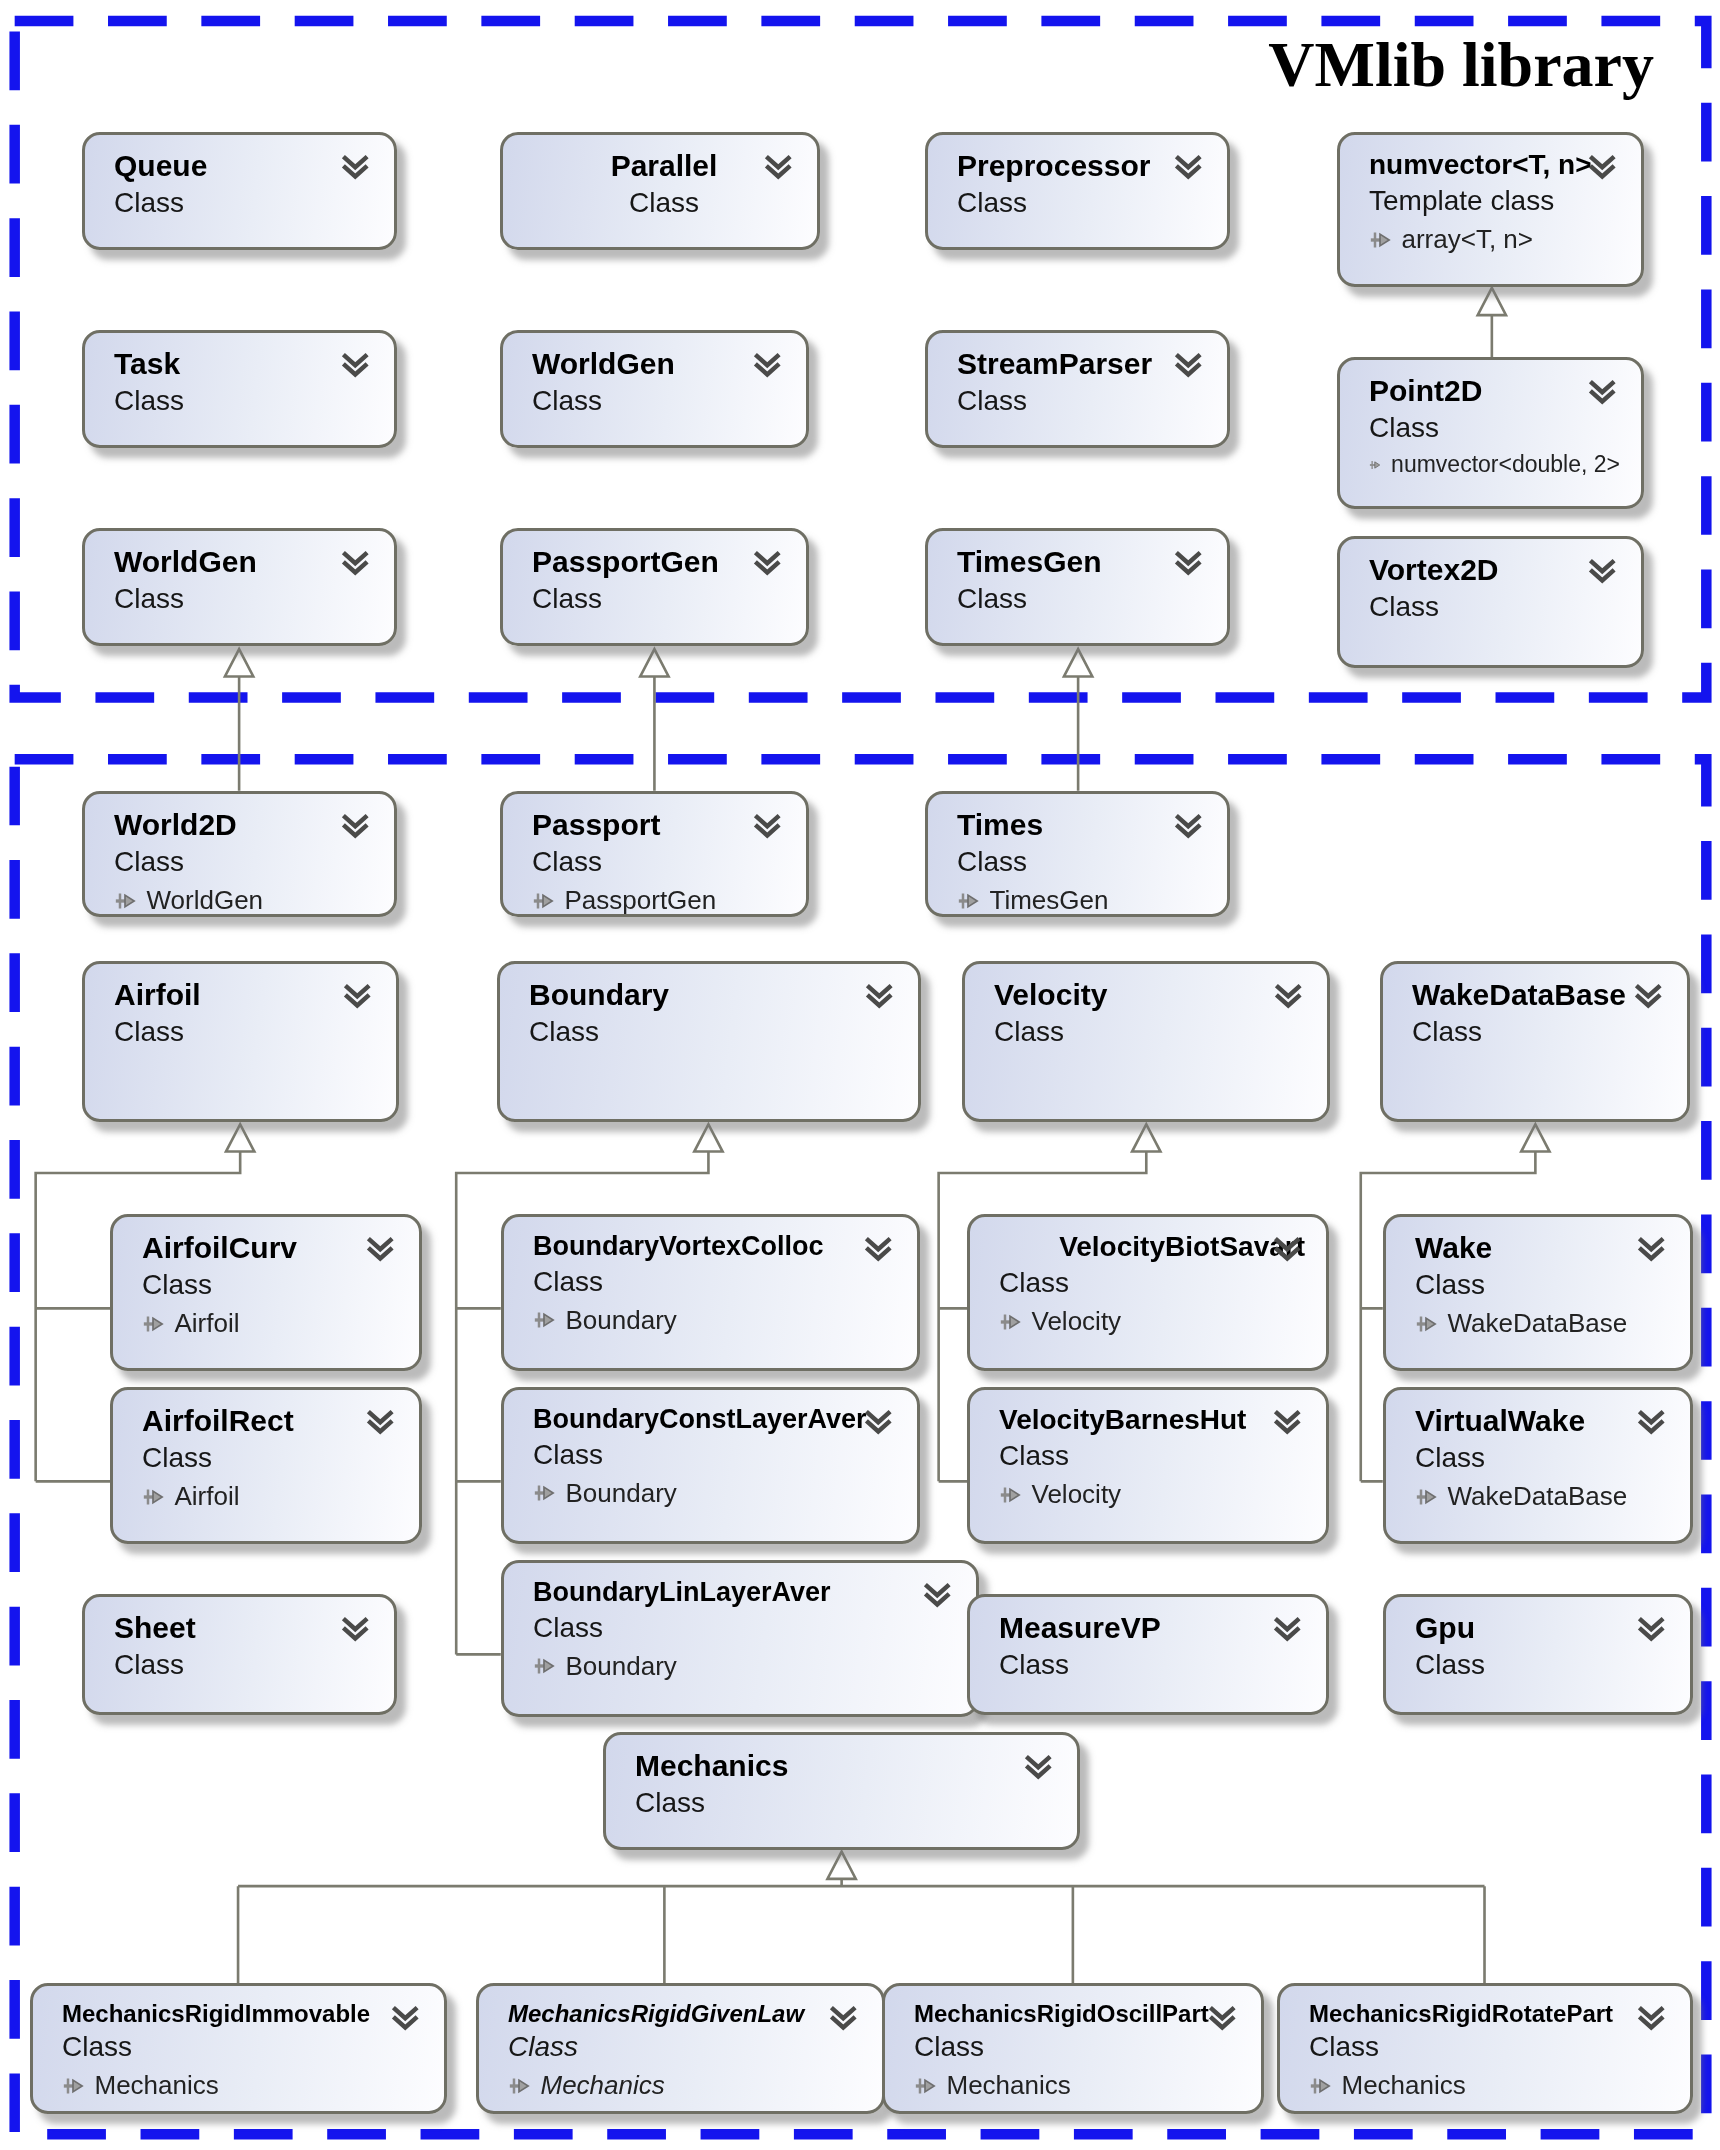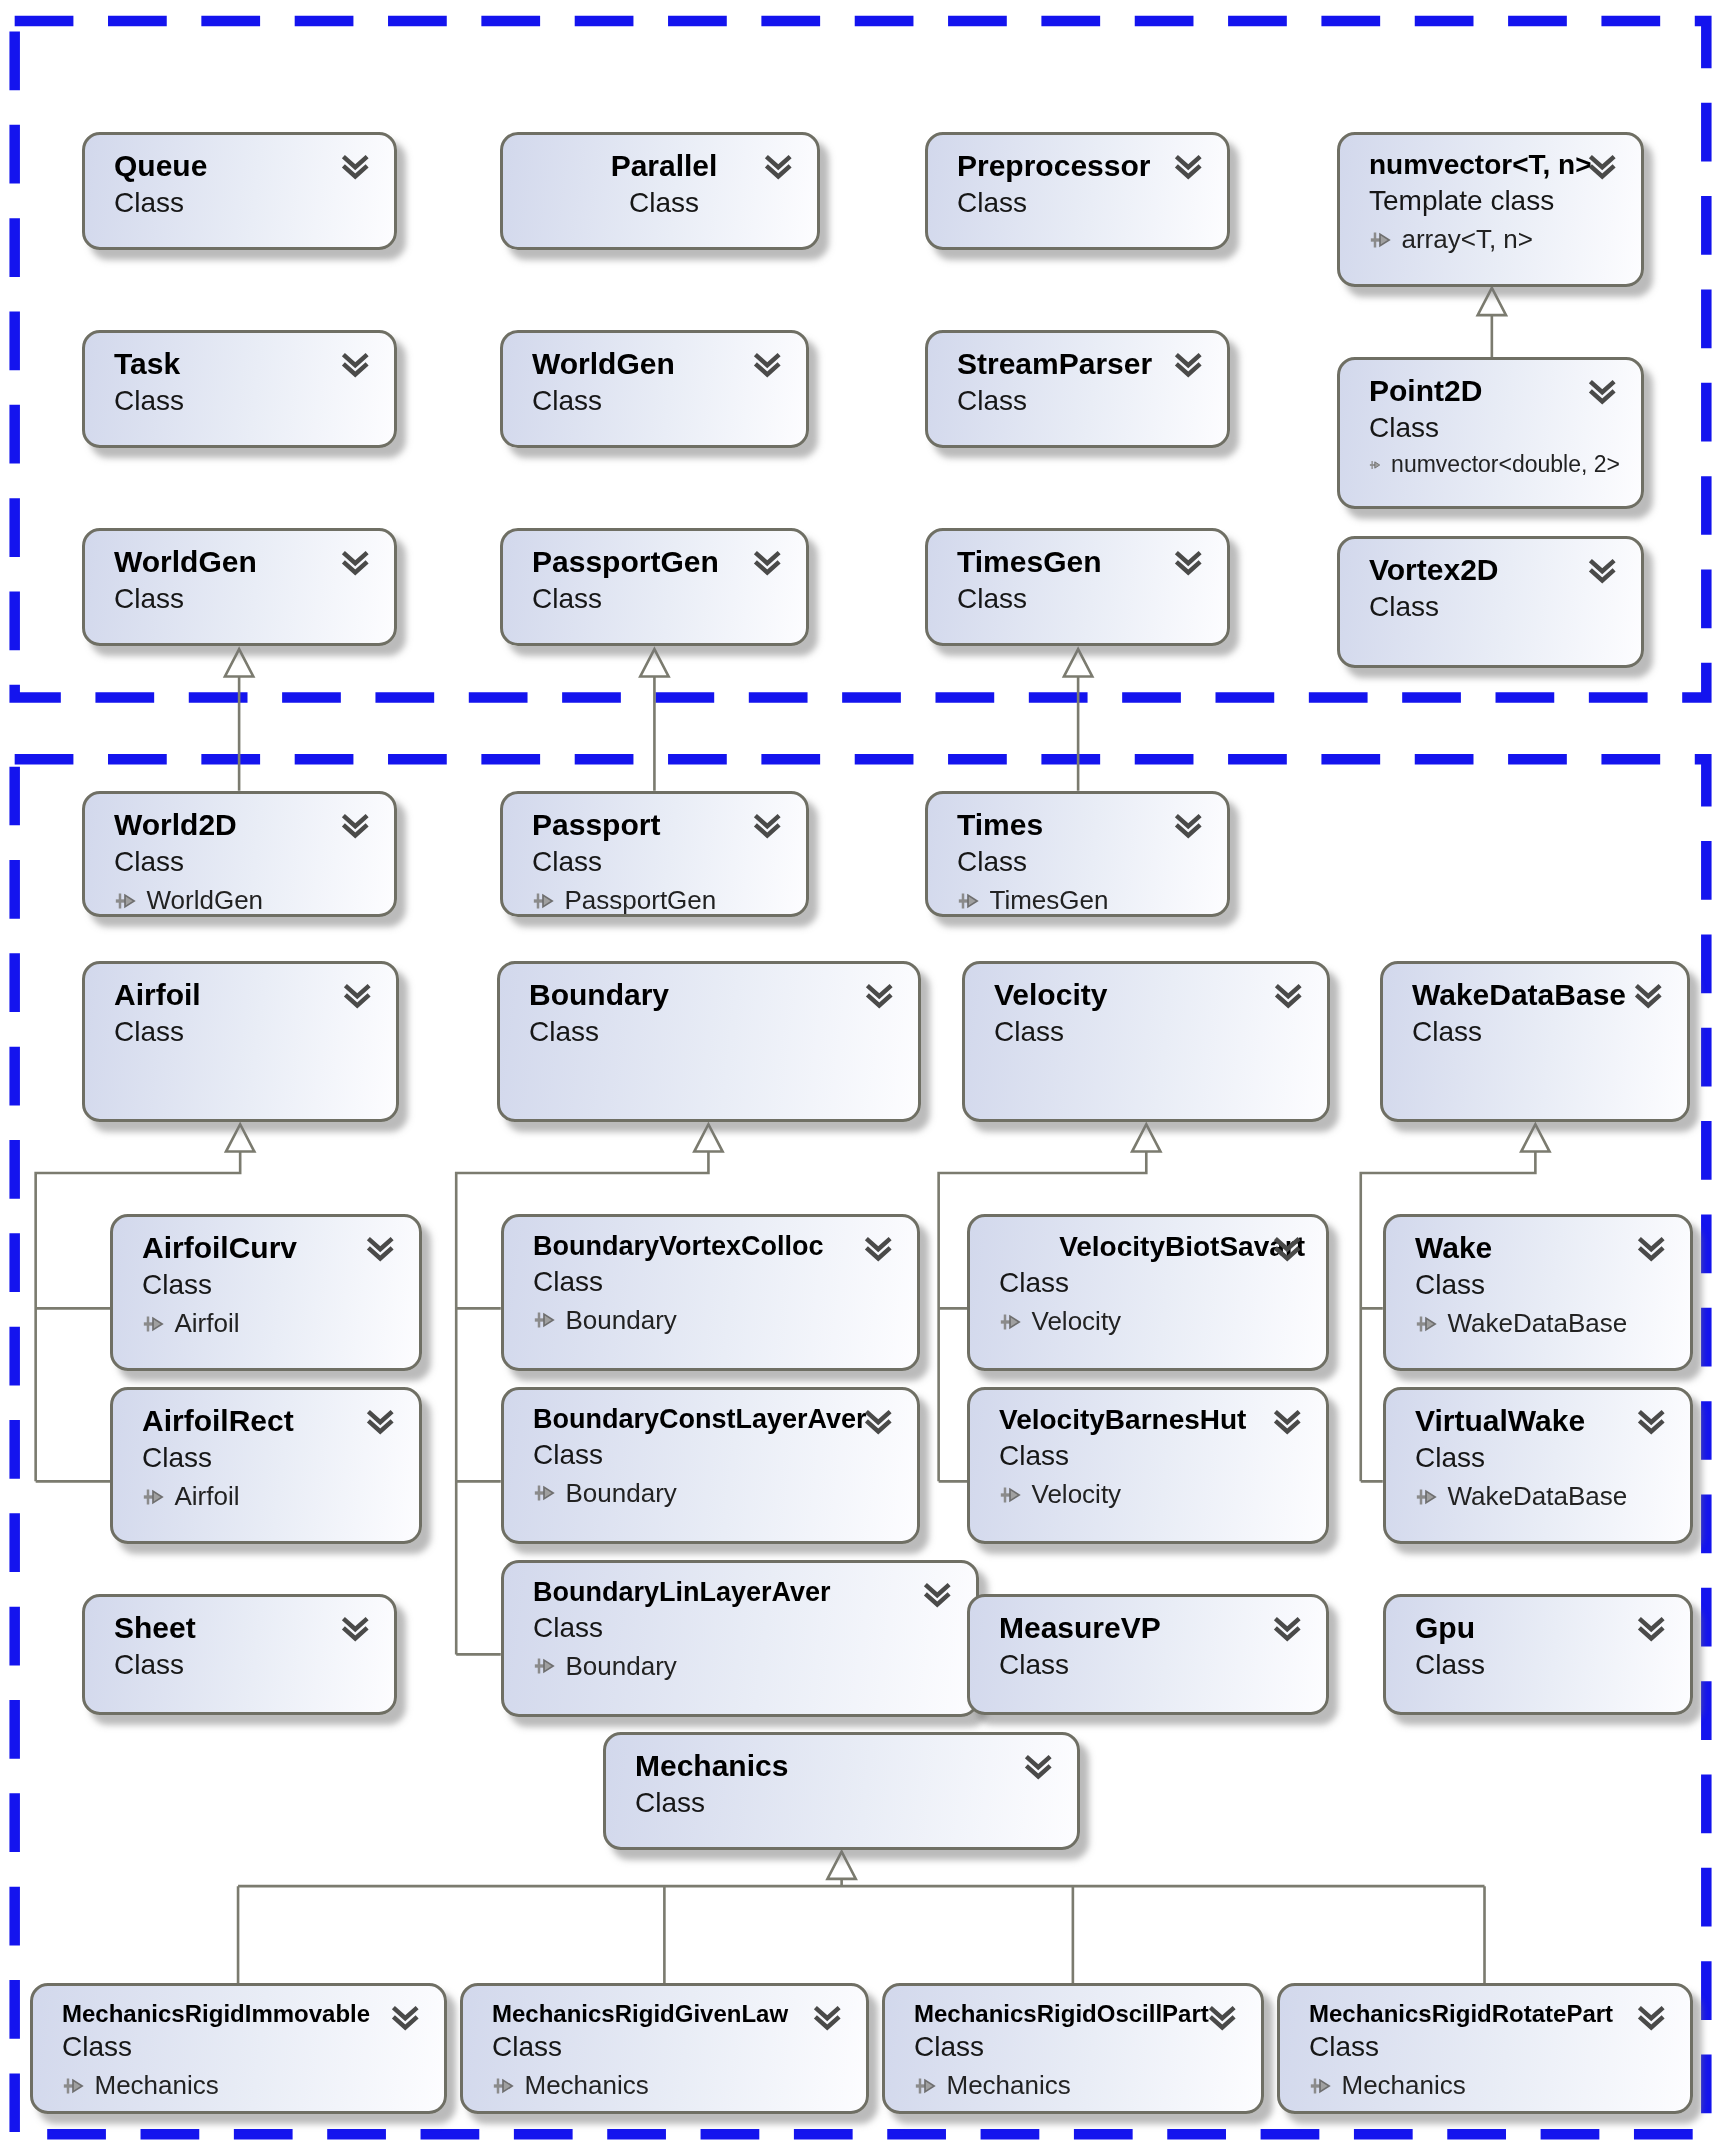--- a/index.html
+++ b/index.html
@@ -63,20 +63,21 @@
       <polygon points="1248,1238 1275,1290 1221,1290"></polygon>
       <polygon points="2056,1238 2083,1290 2029,1290"></polygon>
       <polygon points="458,2144 485,2196 431,2196"></polygon>
       <polygon points="1351,2144 1378,2196 1324,2196"></polygon>
       <polygon points="2186,2144 2213,2196 2159,2196"></polygon>
       <polygon points="2928,2144 2955,2196 2901,2196"></polygon>
       <polygon points="1605,3531 1632,3583 1578,3583"></polygon>
     </g>
   </svg>
 
+  <div class="sec-title" id="vmlib-title">VMlib library</div>
 
   <div>
       <div class="class-box" style="left: 82px; top: 132px; width: 315px; height: 118px;">
     <svg class="chevron" viewBox="0 0 24 22" width="32.5" height="29">
       <path d="M3 2 L12 10 L21 2" fill="none" stroke="#4a4a49" stroke-width="3.4"></path>
       <path d="M3 9 L12 17 L21 9" fill="none" stroke="#4a4a49" stroke-width="3.4"></path>
     </svg>
     <div class="class-title">Queue</div>
     <div class="class-kind">Class</div>
 
@@ -467,21 +468,21 @@
     <div class="class-kind">Class</div>
     <div class="base-row">
       <svg viewBox="0 0 26 24" width="22" height="20">
         <path d="M7 3 V21" fill="none" stroke="#8b8b8b" stroke-width="3"></path>
         <path d="M2 12 H14" fill="none" stroke="#8b8b8b" stroke-width="4"></path>
         <polygon points="13,5 24,12 13,19" fill="#a0a0a0" stroke="#6e6e6e" stroke-width="2"></polygon>
       </svg>
       <span>Mechanics</span>
     </div>
   </div>
-      <div class="class-box" style="left: 460px; top: 1983px; width: 409px; height: 131px;">
+      <div class="class-box" style="left: 476px; top: 1983px; width: 409px; height: 131px; font-style: italic;">
     <svg class="chevron" viewBox="0 0 24 22" width="32.5" height="29">
       <path d="M3 2 L12 10 L21 2" fill="none" stroke="#4a4a49" stroke-width="3.4"></path>
       <path d="M3 9 L12 17 L21 9" fill="none" stroke="#4a4a49" stroke-width="3.4"></path>
     </svg>
     <div class="class-title" style="font-size: 24px;">MechanicsRigidGivenLaw</div>
     <div class="class-kind">Class</div>
     <div class="base-row">
       <svg viewBox="0 0 26 24" width="22" height="20">
         <path d="M7 3 V21" fill="none" stroke="#8b8b8b" stroke-width="3"></path>
         <path d="M2 12 H14" fill="none" stroke="#8b8b8b" stroke-width="4"></path>

